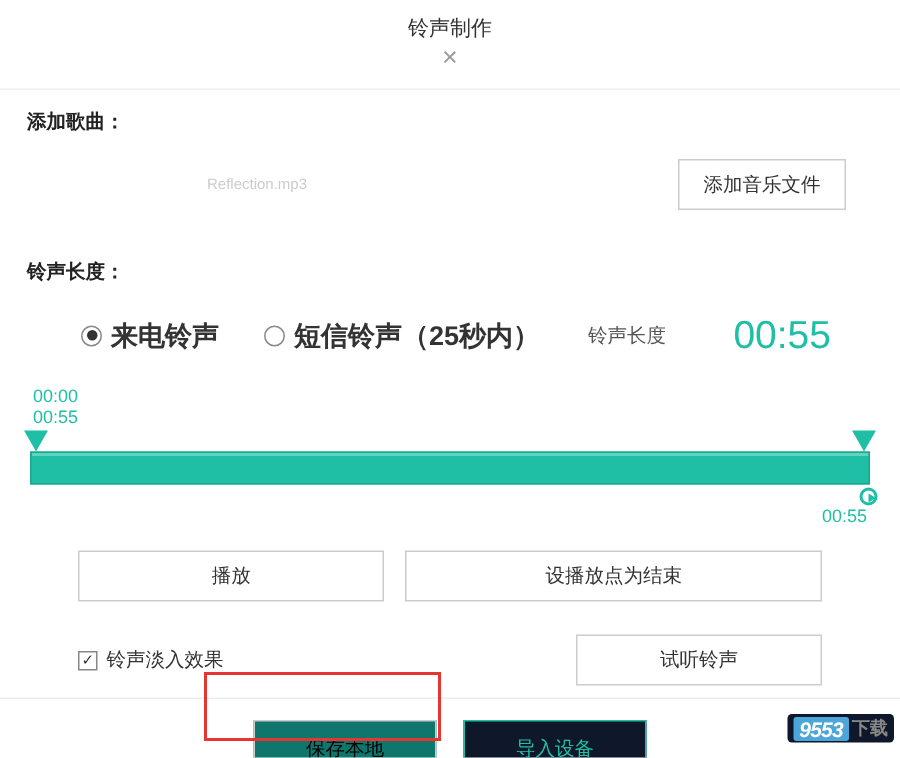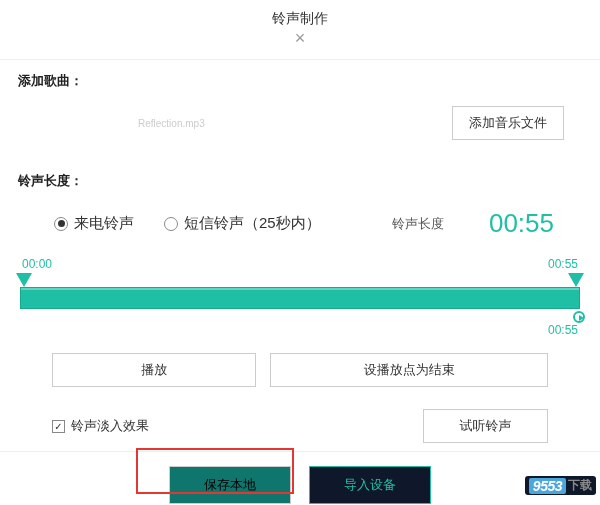--- a/index.html
+++ b/index.html
@@ -7,42 +7,42 @@
     .header { display: flex; justify-content: space-between; align-items: center; padding: 10px 18px; border-bottom: 1px solid #eee; flex-direction: column; }
     .title { font-size: 14px; color: #333; }
     .close { font-size: 18px; color: #999; cursor: pointer; }
     .section { padding: 12px 18px 4px 18px; }
     .label-bold { font-weight: bold; font-size: 13px; color: #222; margin-bottom: 10px; }
     .add-row { display: flex; align-items: center; justify-content: flex-start; padding: 6px 0 16px 0; }
     .filename { color: #ccc; font-size: 10px; margin-left: 120px; }
     .btn-outline { border: 1px solid #ccc; background: #fff; padding: 7px 16px; font-size: 13px; cursor: pointer; color: #333; }
     .add-file-btn { margin-left: auto; margin-right: 18px; }
     .radio-row { display: flex; align-items: center; gap: 30px; padding: 8px 0 10px 36px; }
-    .radio-group { display: flex; align-items: center; gap: 6px; font-size: 15px; }
+    .radio-group { display: flex; align-items: center; gap: 6px; font-size: 18px; font-weight: bold; }
     .radio { width: 14px; height: 14px; border: 1px solid #888; border-radius: 50%; display: inline-flex; align-items: center; justify-content: center; cursor: pointer; }
     .radio.checked::after { content: ""; width: 7px; height: 7px; background: #333; border-radius: 50%; display: block; }
     .len-label { margin-left: auto; font-size: 13px; color: #555; }
     .len-val { color: #1fbfa6; font-size: 26px; font-weight: 500; margin-left: 15px; margin-right: 28px; }
     .timeline-wrap { padding: 4px 20px 2px 20px; position: relative; }
-    .time-lbls { display: flex; justify-content: space-between; font-size: 12px; color: #1fbfa6; padding: 0 2px 2px 2px; }
+    .time-lbls { display: flex; justify-content: space-between; font-size: 12px; color: #1fbfa6; padding: 0 2px 2px 2px; flex-direction: column; }
     .track-container { position: relative; height: 46px; }
     .triangle { width: 0; height: 0; border-left: 8px solid transparent; border-right: 8px solid transparent; border-top: 14px solid #1fbfa6; position: absolute; top: 0; cursor: pointer; }
     .tri-left { left: -4px; }
     .tri-right { right: -4px; }
     .track { position: absolute; top: 14px; left: 0; right: 0; height: 22px; background: #1fbfa6; border: 1px solid #17a890; box-shadow: inset 0 2px 0 rgba(255,255,255,0.3); }
     .playhead { position: absolute; right: -5px; top: 38px; width: 12px; height: 12px; border: 2px solid #1fbfa6; border-radius: 50%; background: #fff; cursor: pointer; }
     .playhead::after { content: ""; position: absolute; left: 4px; top: 2px; border-left: 5px solid #1fbfa6; border-top: 3px solid transparent; border-bottom: 3px solid transparent; }
     .end-time { text-align: right; font-size: 12px; color: #1fbfa6; padding: 2px 22px 8px 0; }
     .btn-row { display: flex; gap: 14px; padding: 8px 52px; }
     .btn-row .btn-outline { flex: 1; text-align: center; }
     .btn-play { flex: 0.7 !important; }
     .effect-row { display: flex; align-items: center; padding: 14px 52px 8px 52px; }
     .chk-wrap { display: flex; align-items: center; gap: 6px; cursor: pointer; }
     .chk { width: 13px; height: 13px; border: 1px solid #888; display: inline-flex; align-items: center; justify-content: center; font-size: 10px; color: #333; }
-    .try-btn { margin-left: auto; width: 125px; text-align: center; }
+    .try-btn { margin-left: auto; width: 164px; text-align: center; }
     .footer { border-top: 1px solid #eee; padding: 14px 0; display: flex; justify-content: center; gap: 18px; background: #fff; }
     .btn-save { border: 1px solid #ccc; background: #0f766e; padding: 9px 34px; font-size: 13px; cursor: pointer; }
     .btn-import { border: 1px solid #1fbfa6; background: #0f172a; color: #1fbfa6; padding: 9px 34px; font-size: 13px; cursor: pointer; }
     .highlight-box { position: absolute; border: 2px solid #e63632; pointer-events: none; left: 136px; top: 448px; width: 158px; height: 46px; }
     .watermark { position: absolute; right: 4px; bottom: 10px; }
     .wm-bubble { display: inline-flex; align-items: center; background: #0f172a; border-radius: 3px; padding: 1px 4px; font-family: Arial, sans-serif; }
     .wm-num { background: #4da6d9; color: #fff; font-weight: bold; font-style: italic; font-size: 14px; padding: 0 4px; border-radius: 2px; letter-spacing: -0.5px; }
     .wm-txt { color: #888; font-size: 12px; margin-left: 2px; font-weight: bold; }
   </style>
 </head>

